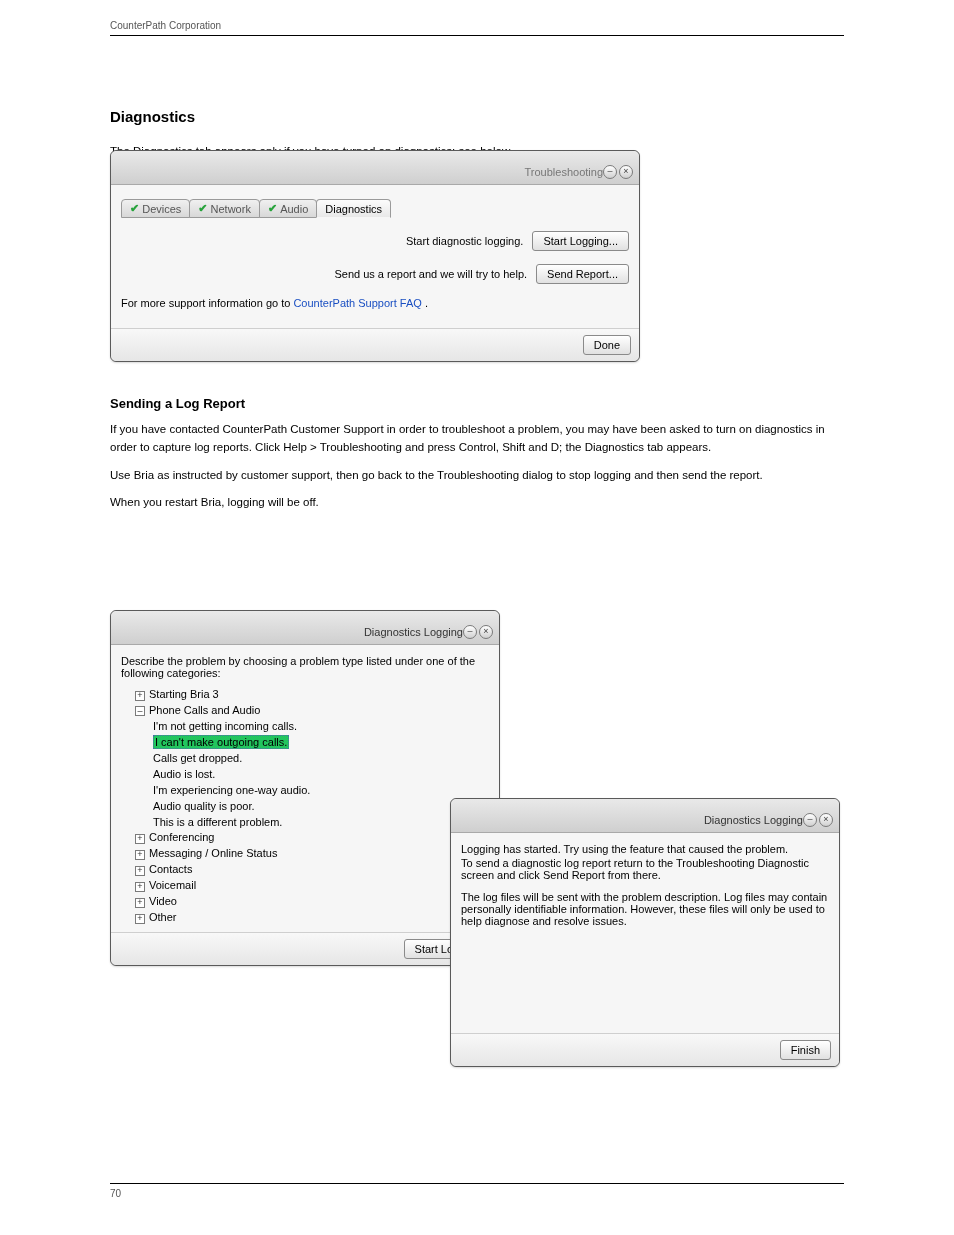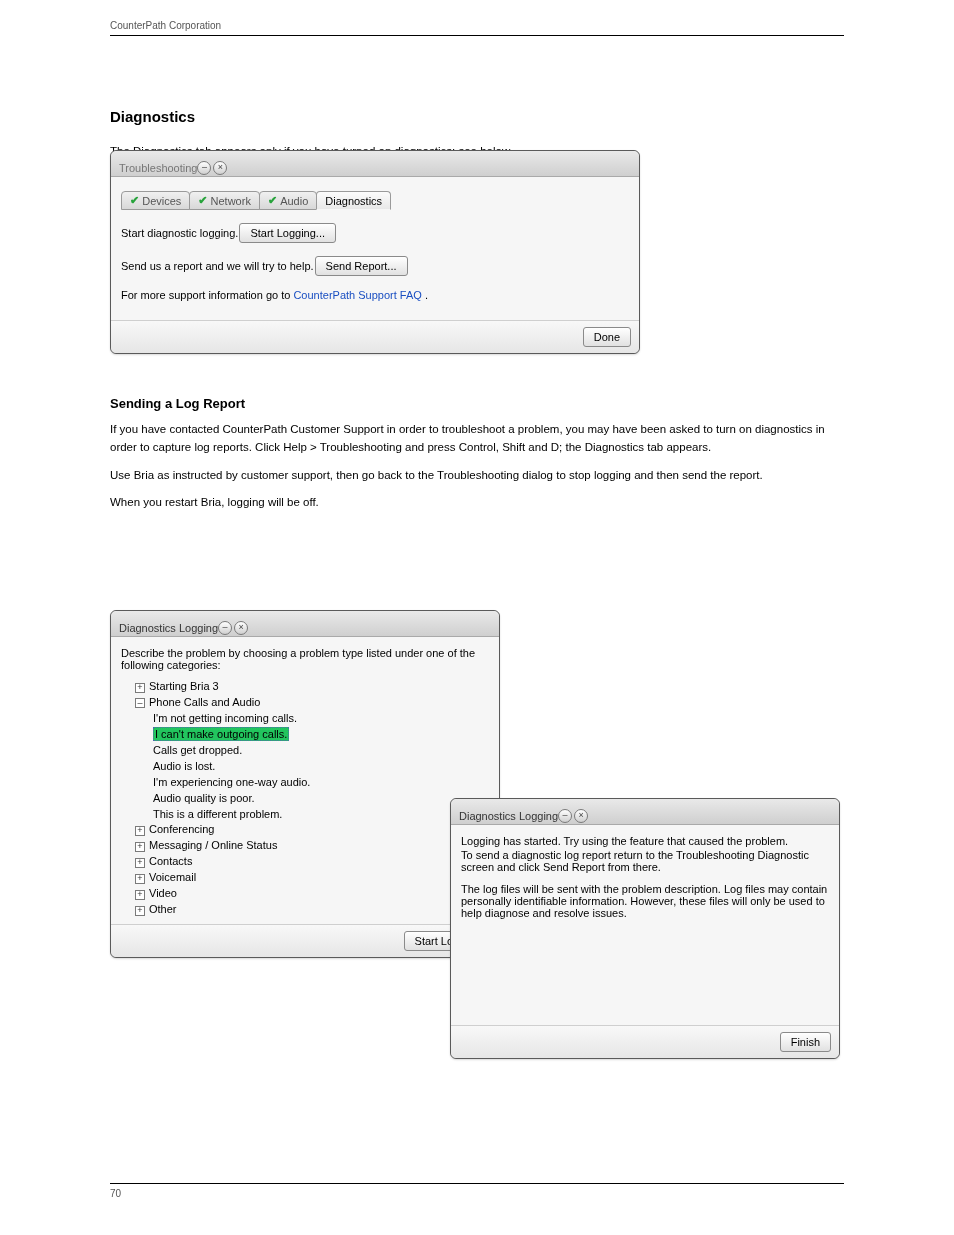--- a/index.html
+++ b/index.html
@@ -59,22 +59,22 @@
     display: flex;
     flex-direction: column;
   }
   .win-titlebar {
     background: linear-gradient(#e9e9e9, #cfcfcf);
     border-bottom: 1px solid #a9a9a9;
     border-radius: 6px 6px 0 0;
     padding: 10px 6px 2px 8px;
     display: flex;
     align-items: center;
-    justify-content: flex-start;
-    height: 26px;
+    justify-content: flex-end;
+    height: 34px;
     font-size: 11px;
     color: #777;
   }
   .win-titlebar.active { color: #333; }
   .win-controls { display: flex; gap: 2px; }
   .win-ctrl {
     width: 14px; height: 14px;
     border-radius: 50%;
     border: 1px solid #7a7a7a;
     background: linear-gradient(#fff,#d0d0d0);
@@ -104,21 +104,21 @@
     border-bottom:1px solid #f6f6f6;
     padding:2px 8px;
     background:linear-gradient(#fcfcfc,#e8e8e8);
     border-radius:4px 4px 0 0;
     margin-right:-1px;
     display:flex;align-items:center;gap:3px;
     cursor:pointer;
   }
   .tab.inactive { background:linear-gradient(#f0f0f0,#d8d8d8); border-bottom:1px solid #9a9a9a; color:#555; }
   .check-ico { color:#27a33b; font-weight:bold; font-size:11px; }
-  .field-line { font-size:11px; margin:13px 0; display:flex; align-items:center; gap:1px; }
+  .field-line { font-size:11px; margin:13px 0; display:flex; align-items:center; gap:9px;justify-content:flex-end; }
   .link { color:#1a4fc2; cursor:pointer; }
   .bold { font-weight:bold; }
 
   .tree { font-size:11px; line-height:1.45; }
   .tree ul { list-style:none; padding-left:18px; }
   .tree > ul { padding-left:14px; }
   .expander {
     display:inline-flex;
     width:10px;height:10px;
     border:1px solid #7a7a7a;

